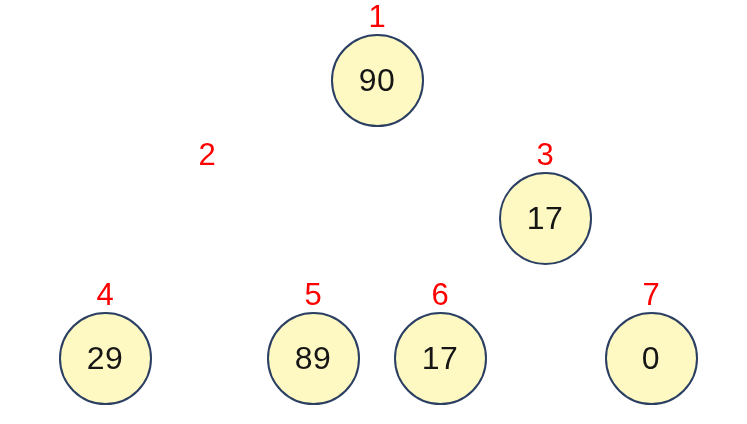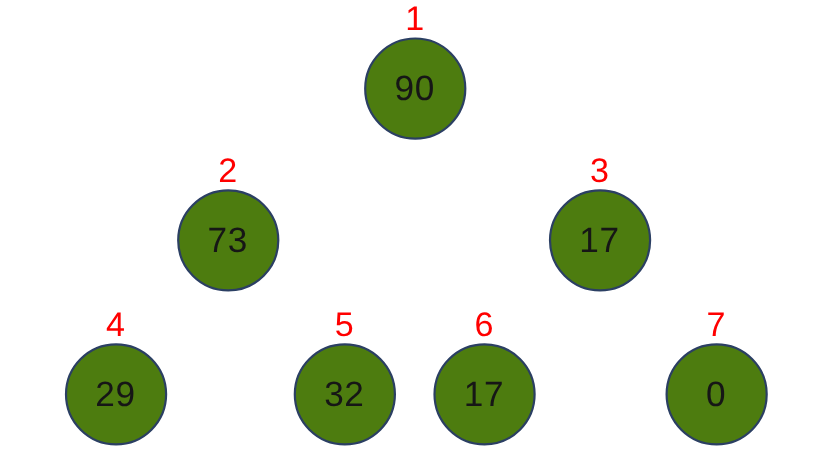--- a/index.html
+++ b/index.html
@@ -25,21 +25,21 @@
     line-height: 32px;
     height: 32px;
     color: #ff0000;
     user-select: none;
   }
   .circle {
     width: 93px;
     height: 93px;
     margin: 1px auto 0 auto;
     border-radius: 50%;
-    background: #4d7c0f;
+    background: #fef9c3;
     border: 2px solid #2b3f63;
     box-sizing: border-box;
     display: flex;
     align-items: center;
     justify-content: center;
   }
   .val {
     font-size: 32px;
     color: #161616;
     letter-spacing: 0.5px;
@@ -60,43 +60,40 @@
 
   <div class="node n1">
     <div class="idx">1</div>
     <div class="circle">
       <span class="val">90</span>
     </div>
   </div>
 
   <div class="node n2">
     <div class="idx">2</div>
-    <div class="circle">
-      <span class="val">73</span>
-    </div>
   </div>
 
   <div class="node n3">
     <div class="idx">3</div>
     <div class="circle">
       <span class="val">17</span>
     </div>
   </div>
 
   <div class="node n4">
     <div class="idx">4</div>
     <div class="circle">
       <span class="val">29</span>
     </div>
   </div>
 
   <div class="node n5">
     <div class="idx">5</div>
     <div class="circle">
-      <span class="val">32</span>
+      <span class="val">89</span>
     </div>
   </div>
 
   <div class="node n6">
     <div class="idx">6</div>
     <div class="circle">
       <span class="val">17</span>
     </div>
   </div>
 

